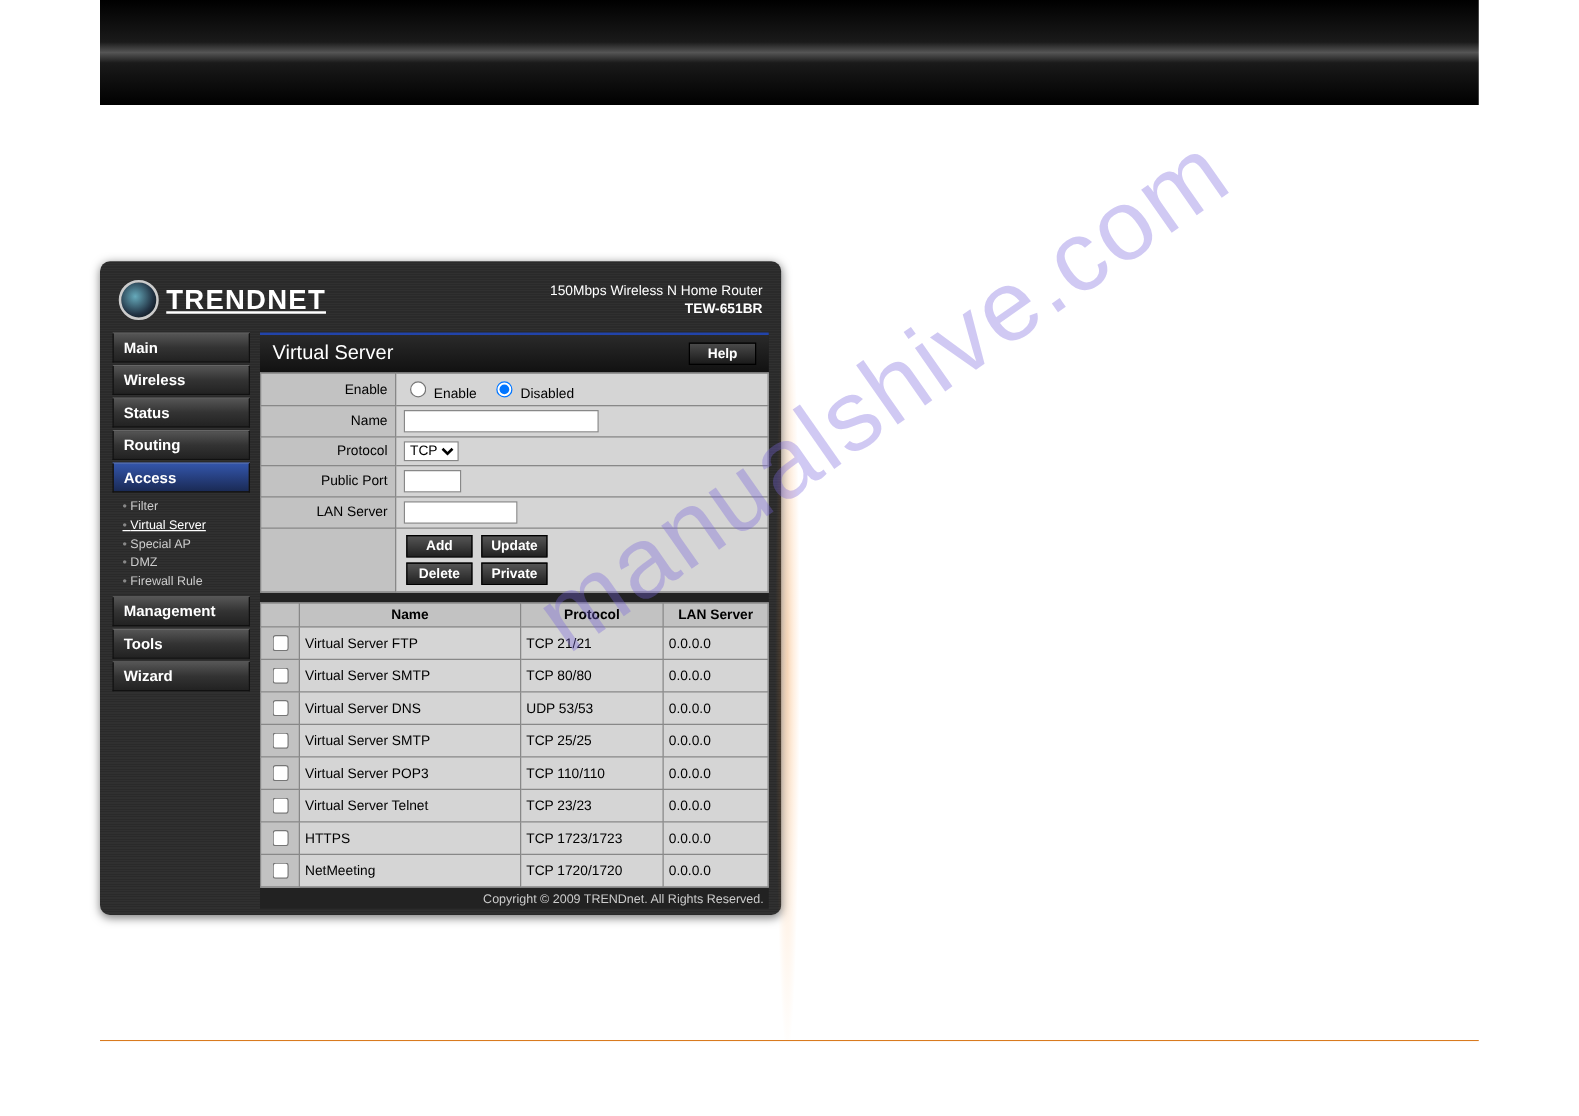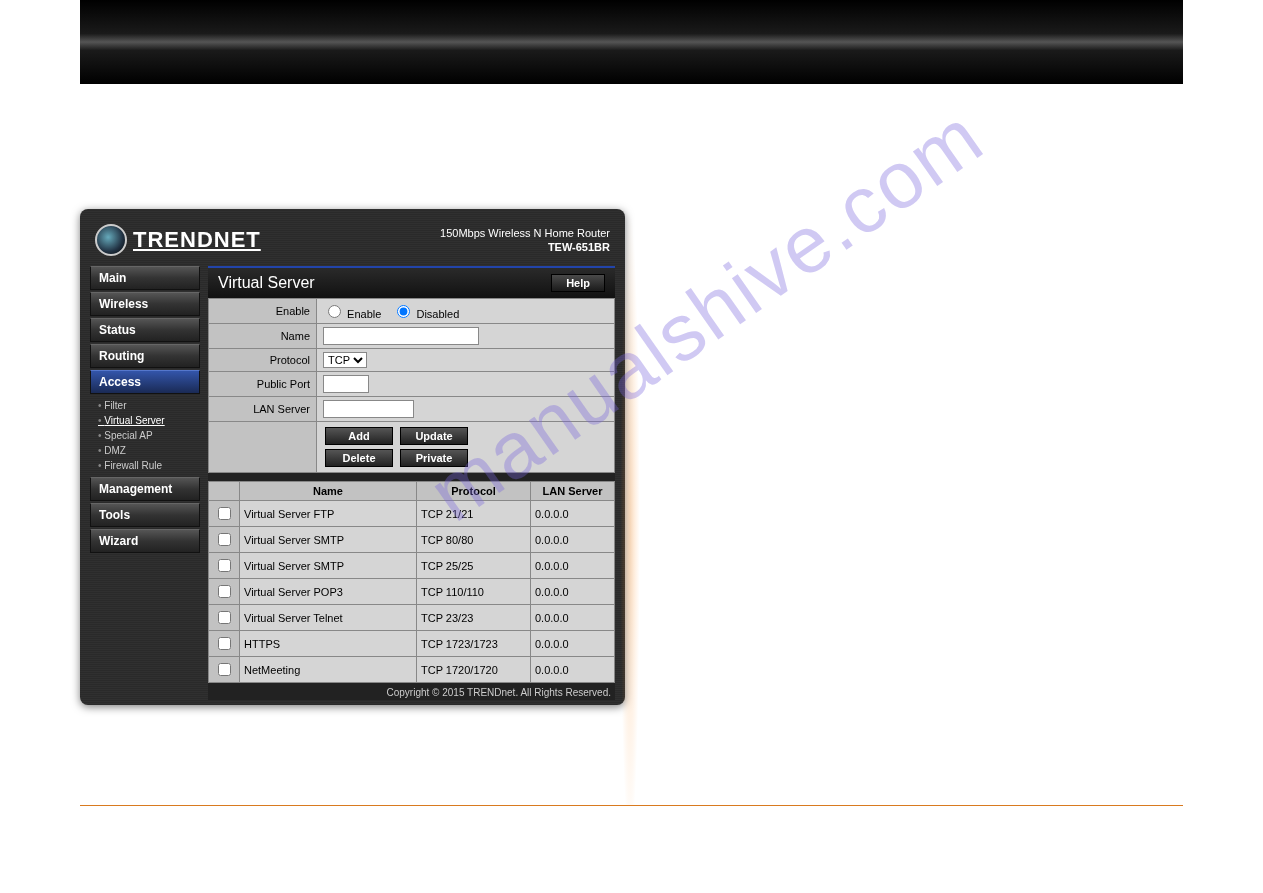--- a/index.html
+++ b/index.html
@@ -187,21 +187,21 @@
   .btn-row {
     padding: 4px;
     text-align: left;
   }
   .action-btn {
     background: linear-gradient(180deg,#555, #222);
     color: #fff;
     border: 1px solid #000;
     font-size: 11px;
     padding: 2px 0;
-    width: 68px;
+    width: 53px;
     margin: 2px;
     cursor: pointer;
     font-weight: bold;
   }
   .list-table {
     width: 100%;
     border-collapse: collapse;
     font-size: 11px;
     margin-top: 8px;
     background: #d5d5d5;
@@ -338,20 +338,26 @@
                 <td>0.0.0.0</td>
               </tr>
               <tr>
                 <td class="chk"><input type="checkbox" style=""></td>
                 <td>Virtual Server SMTP</td>
                 <td>TCP 80/80</td>
                 <td>0.0.0.0</td>
               </tr>
               <tr>
                 <td class="chk"><input type="checkbox" style=""></td>
+                <td>Virtual Server DNS</td>
+                <td>UDP 53/53</td>
+                <td>0.0.0.0</td>
+              </tr>
+              <tr>
+                <td class="chk"><input type="checkbox" style=""></td>
                 <td>Virtual Server SMTP</td>
                 <td>TCP 25/25</td>
                 <td>0.0.0.0</td>
               </tr>
               <tr>
                 <td class="chk"><input type="checkbox" style=""></td>
                 <td>Virtual Server POP3</td>
                 <td>TCP 110/110</td>
                 <td>0.0.0.0</td>
               </tr>
@@ -369,19 +375,19 @@
               </tr>
               <tr>
                 <td class="chk"><input type="checkbox" style=""></td>
                 <td>NetMeeting</td>
                 <td>TCP 1720/1720</td>
                 <td>0.0.0.0</td>
               </tr>
             </tbody>
         </table>
 
-        <div class="footer">Copyright © 2015 TRENDnet. All Rights Reserved.</div>
+        <div class="footer">Copyright © 2009 TRENDnet. All Rights Reserved.</div>
       </div>
     </div>
   </div>
 </div>
 
 <hr class="hr-bottom">
 
 </body></html>

